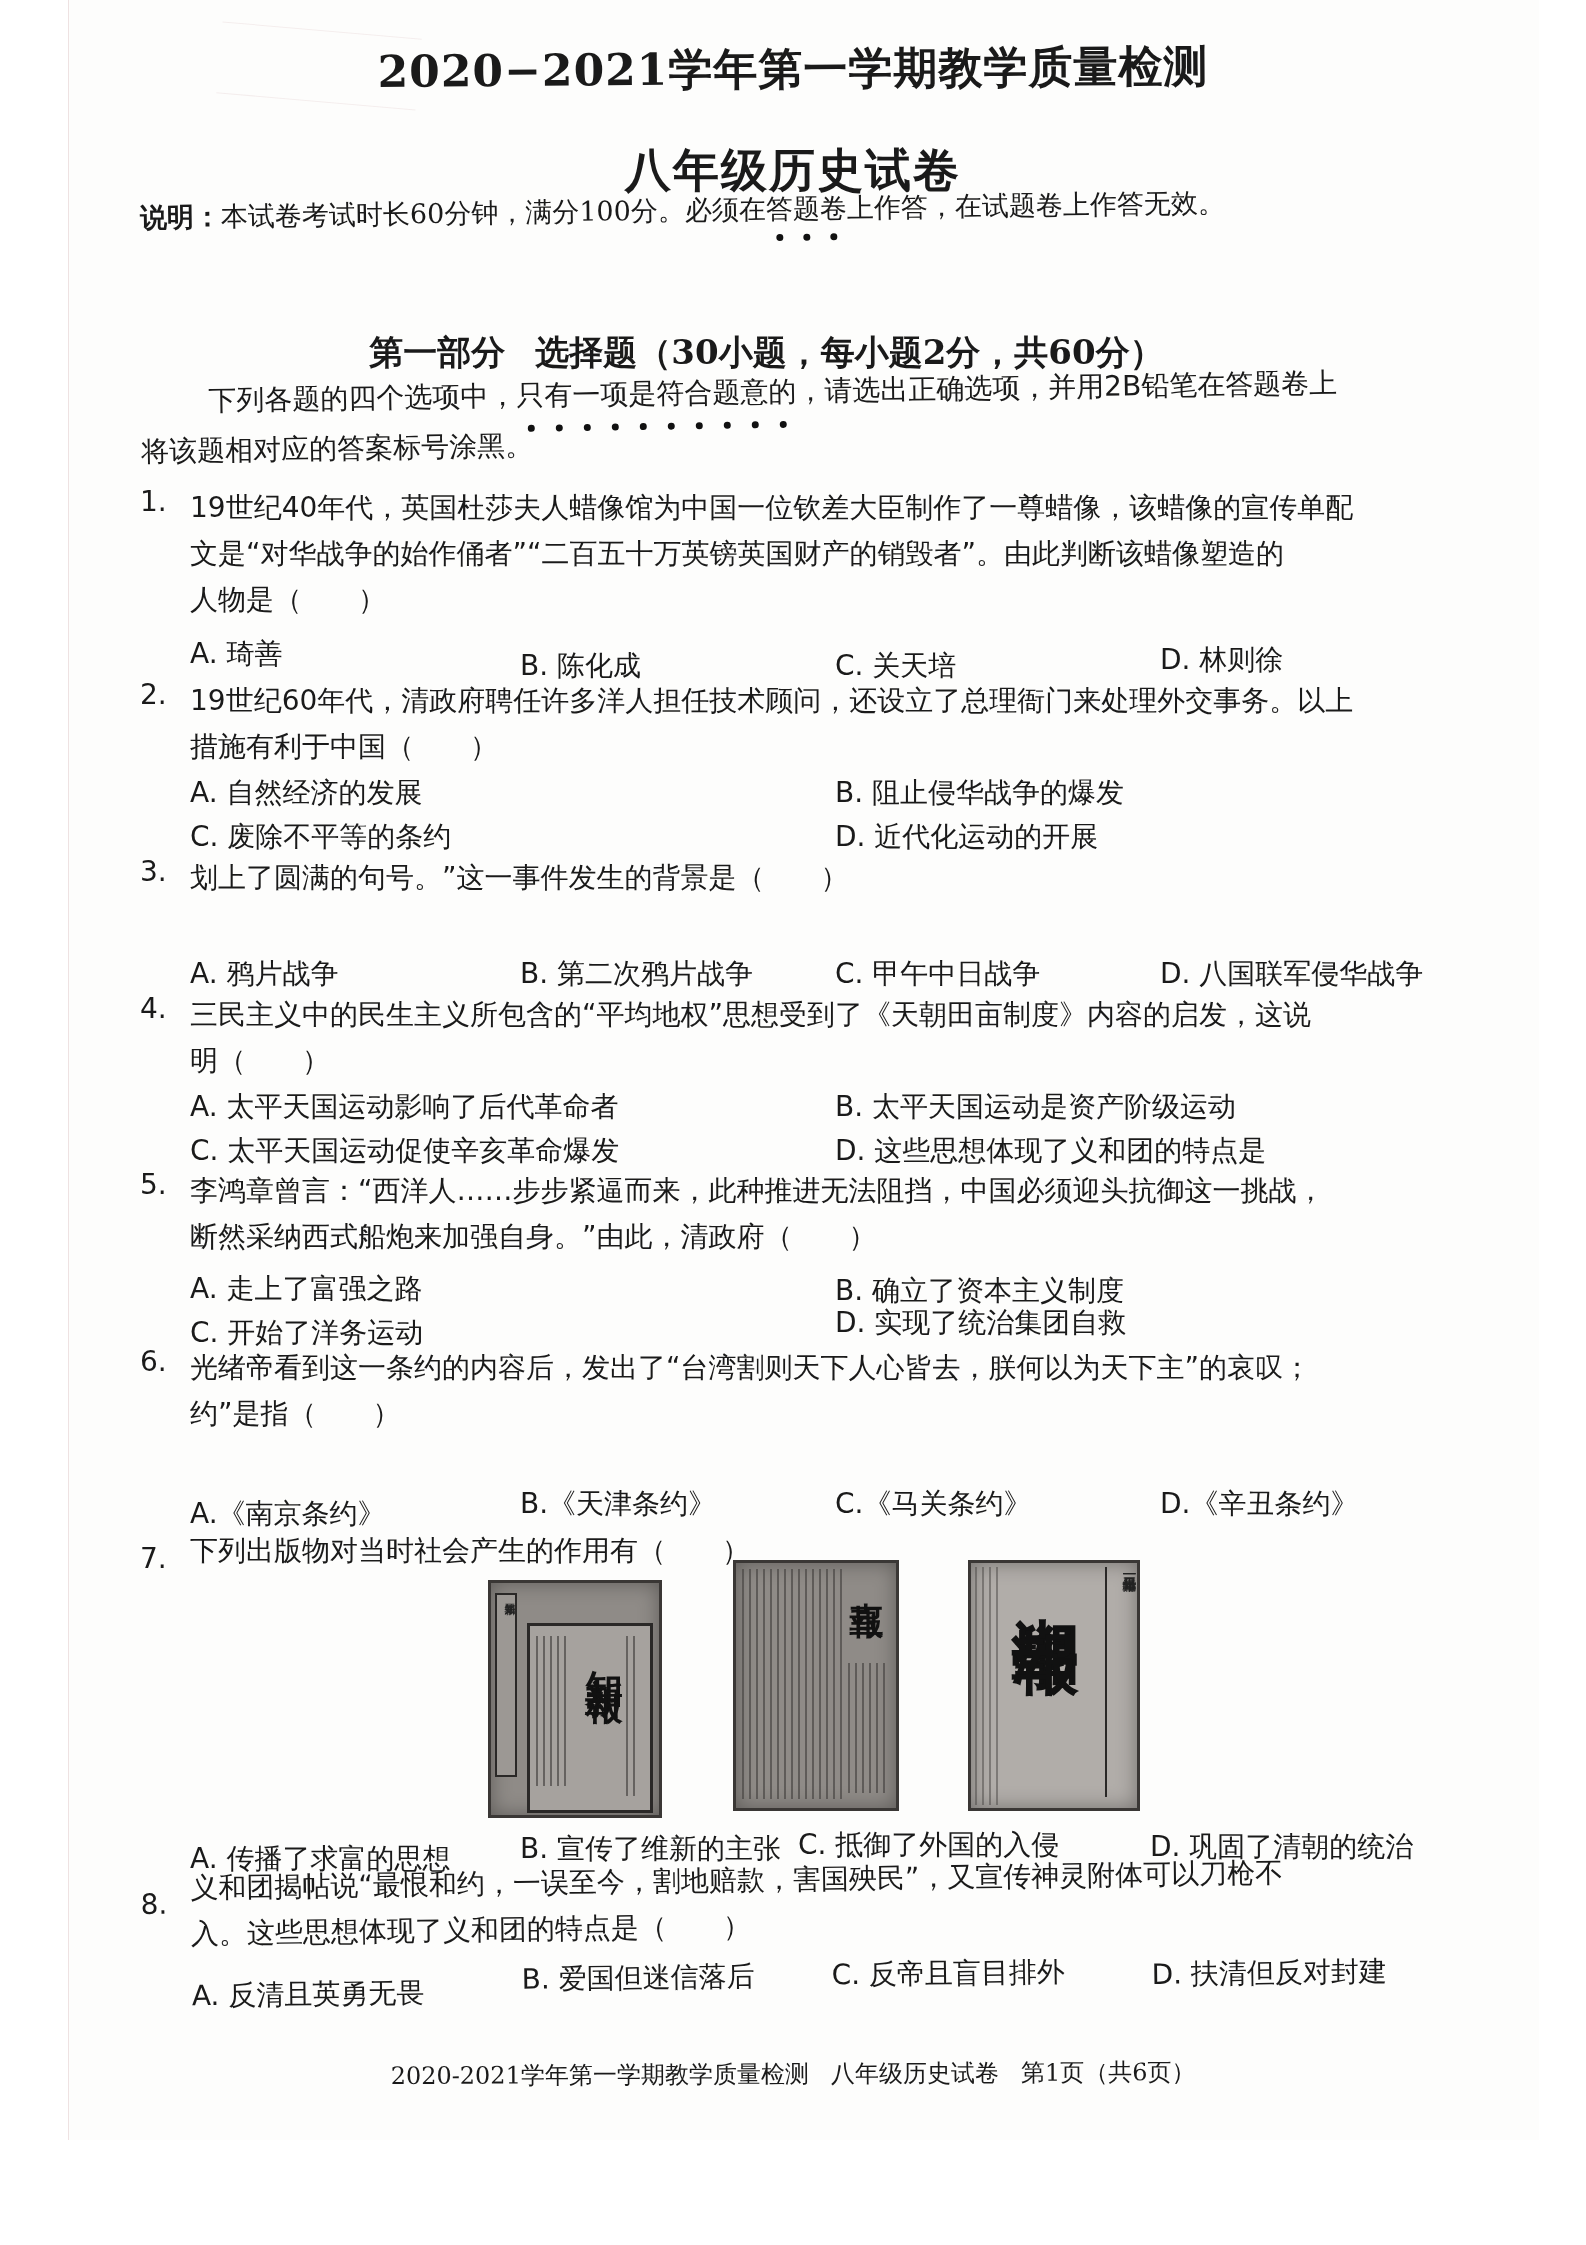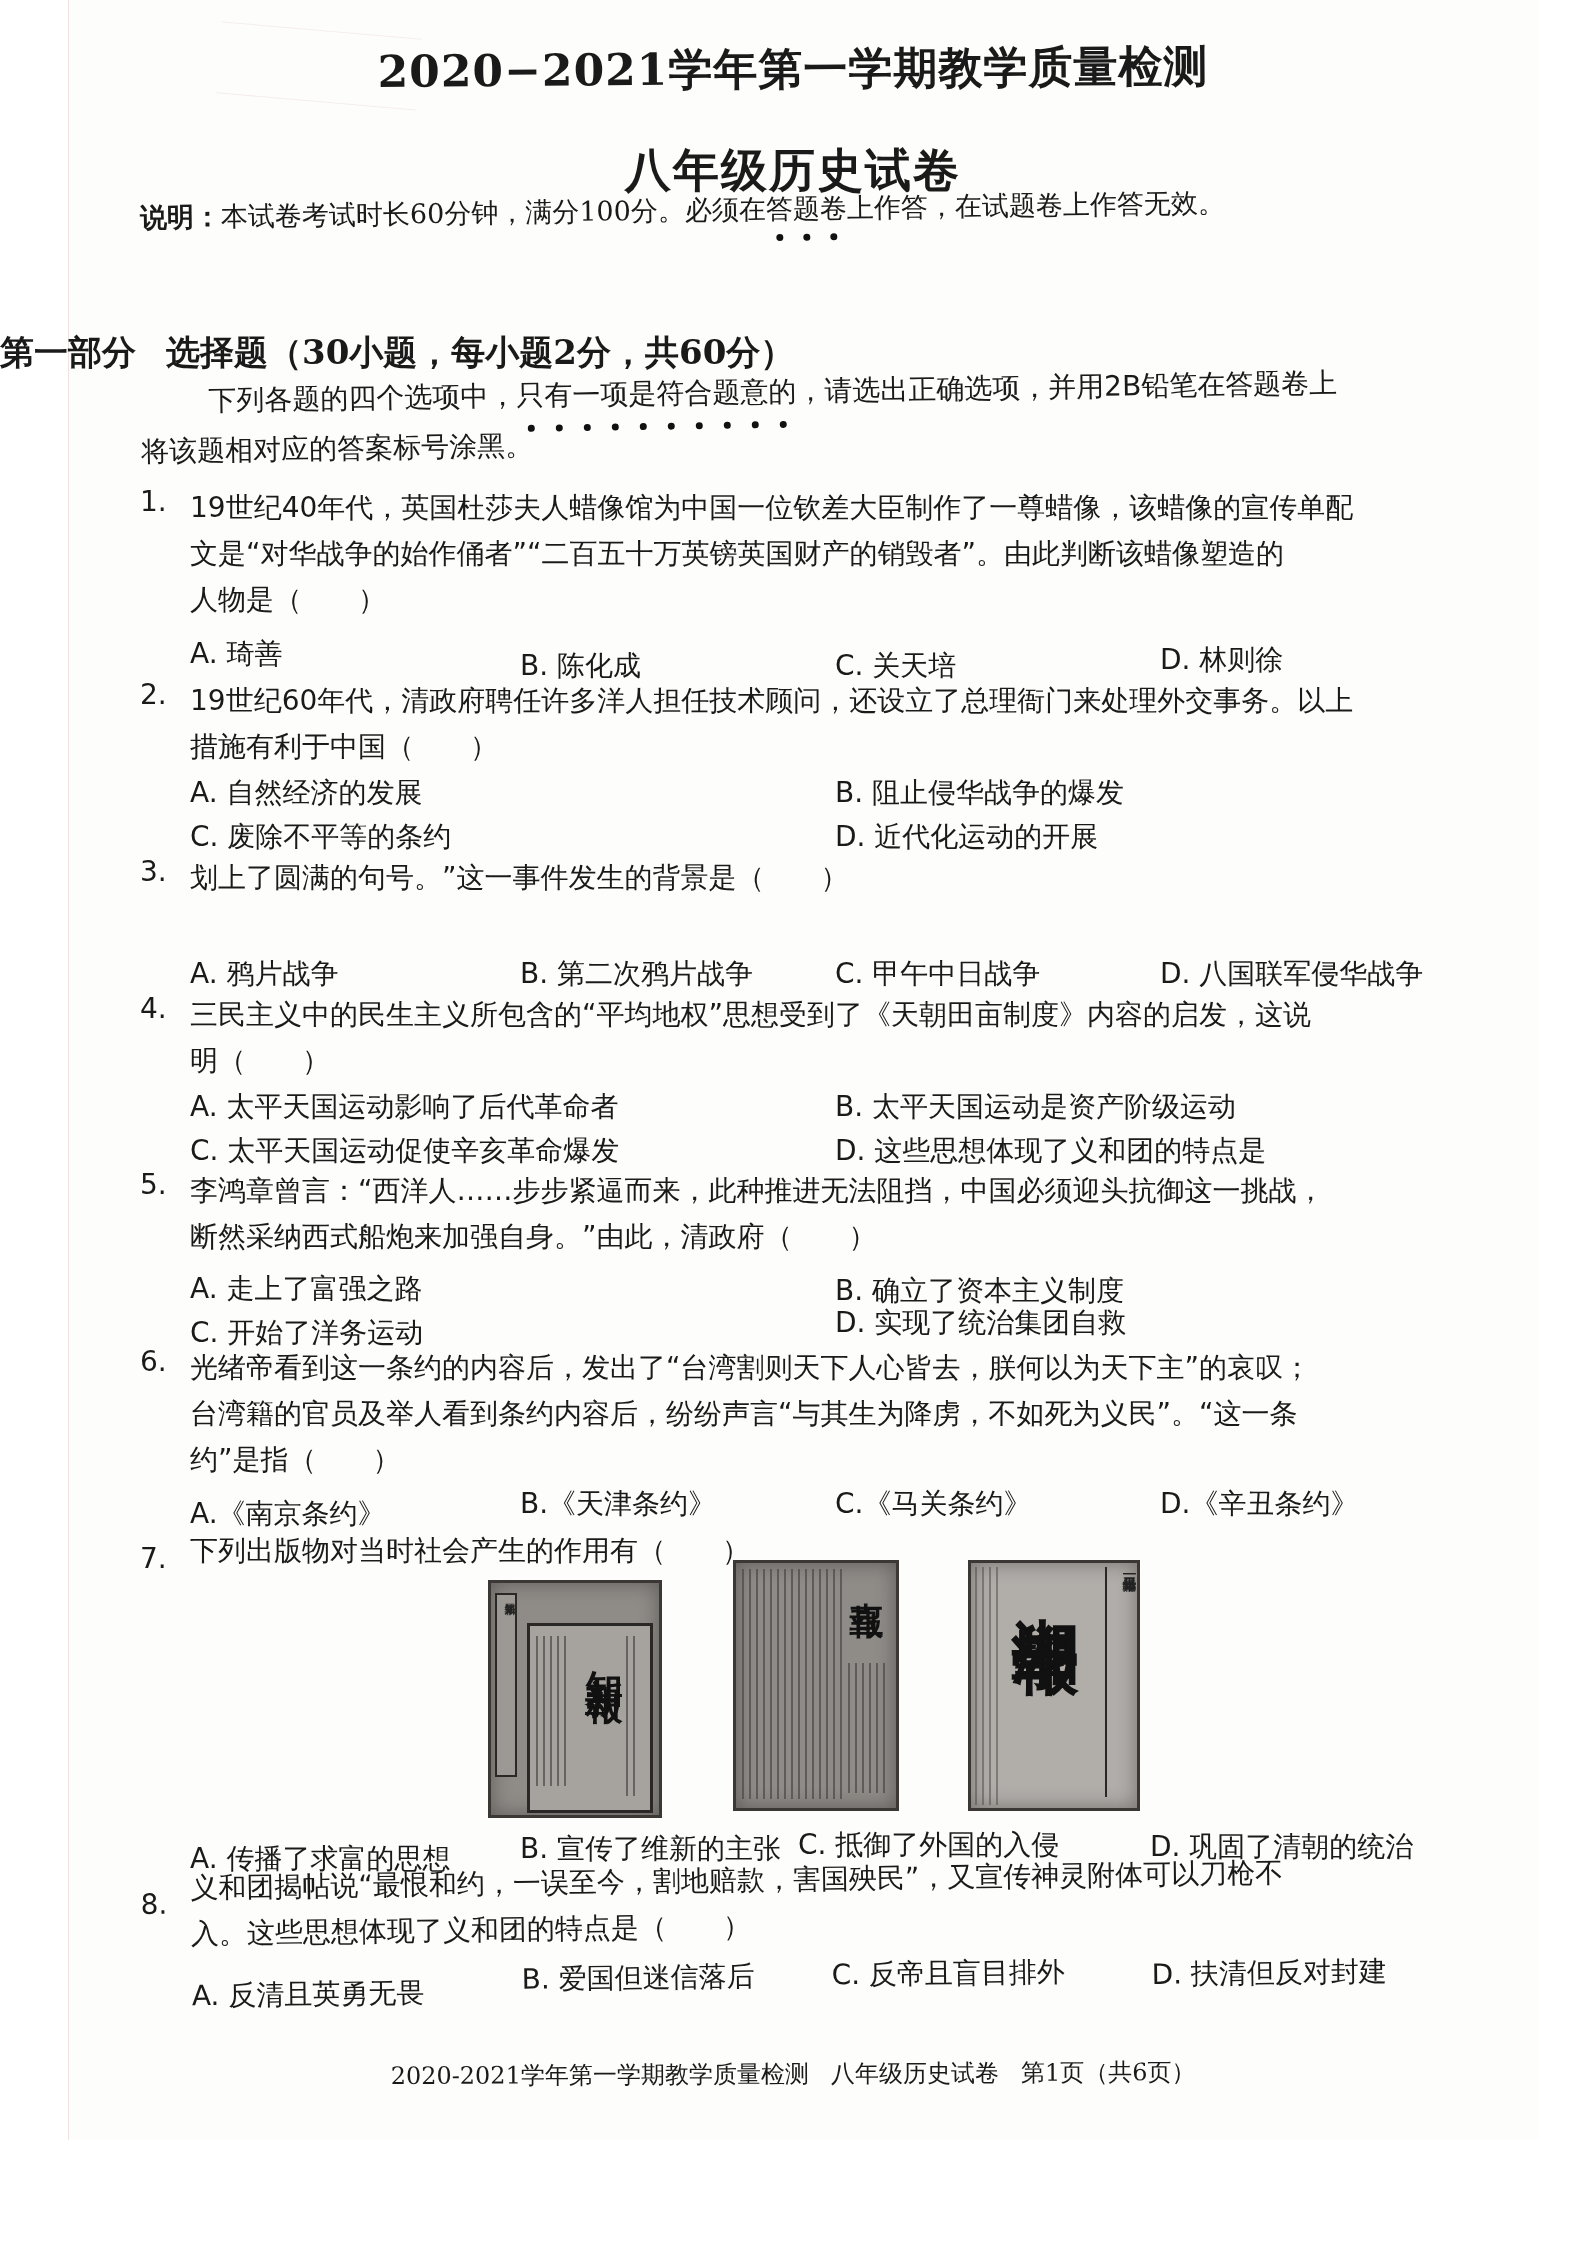--- a/index.html
+++ b/index.html
@@ -35,21 +35,21 @@
   }
   .em span.c {
     position: relative; display: inline-block;
   }
   .em span.c::after {
     content: ""; position: absolute; left: 50%; bottom: -14px;
     width: 7px; height: 7px; margin-left: -3.5px; border-radius: 50%;
     background: #111;
   }
   .section {
-    position: absolute; left: 0; width: 1533px; text-align: left; top: 330px;
+    position: absolute; left: 0; width: 1533px; text-align: center; top: 330px;
     font-size: 34px; font-weight: bold;
     font-family: "DejaVu Serif", "Liberation Serif", serif;
   }
   .section .gap { display: inline-block; width: 30px; }
   .body-text {
     position: absolute; left: 140px; width: 1330px; font-size: 28px;
     line-height: 44px; white-space: nowrap;
   }
   .instr { top: 380px; transform: rotate(-0.9deg); transform-origin: left top; }
   .instr .l1 { padding-left: 68px; }
@@ -177,21 +177,20 @@
     <span class="opt" style="left:645px;top:8px">B. 确立了资本主义制度</span>
     <span class="opt" style="left:0;top:50px">C. 开始了洋务运动</span>
     <span class="opt" style="left:645px;top:40px">D. 实现了统治集团自救</span>
   </div>
 </div>
 
 <div class="q" style="top:1345px">
   <span class="num">6.</span>
   <div class="stem">
     <div>光绪帝看到这一条约的内容后，发出了“台湾割则天下人心皆去，朕何以为天下主”的哀叹；</div>
-    <div>台湾籍的官员及举人看到条约内容后，纷纷声言“与其生为降虏，不如死为义民”。“这一条</div>
     <div>约”是指（　　）</div>
   </div>
   <div class="opts" style="top:140px">
     <span class="opt" style="left:0;top:10px">A.《南京条约》</span>
     <span class="opt" style="left:330px;top:0">B.《天津条约》</span>
     <span class="opt" style="left:645px;top:0">C.《马关条约》</span>
     <span class="opt" style="left:970px;top:0">D.《辛丑条约》</span>
   </div>
 </div>
 

